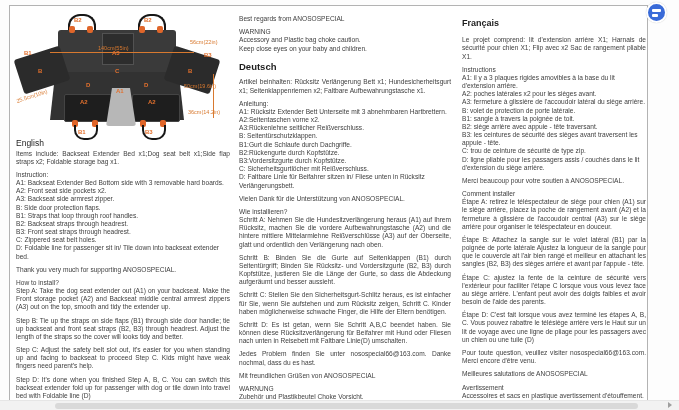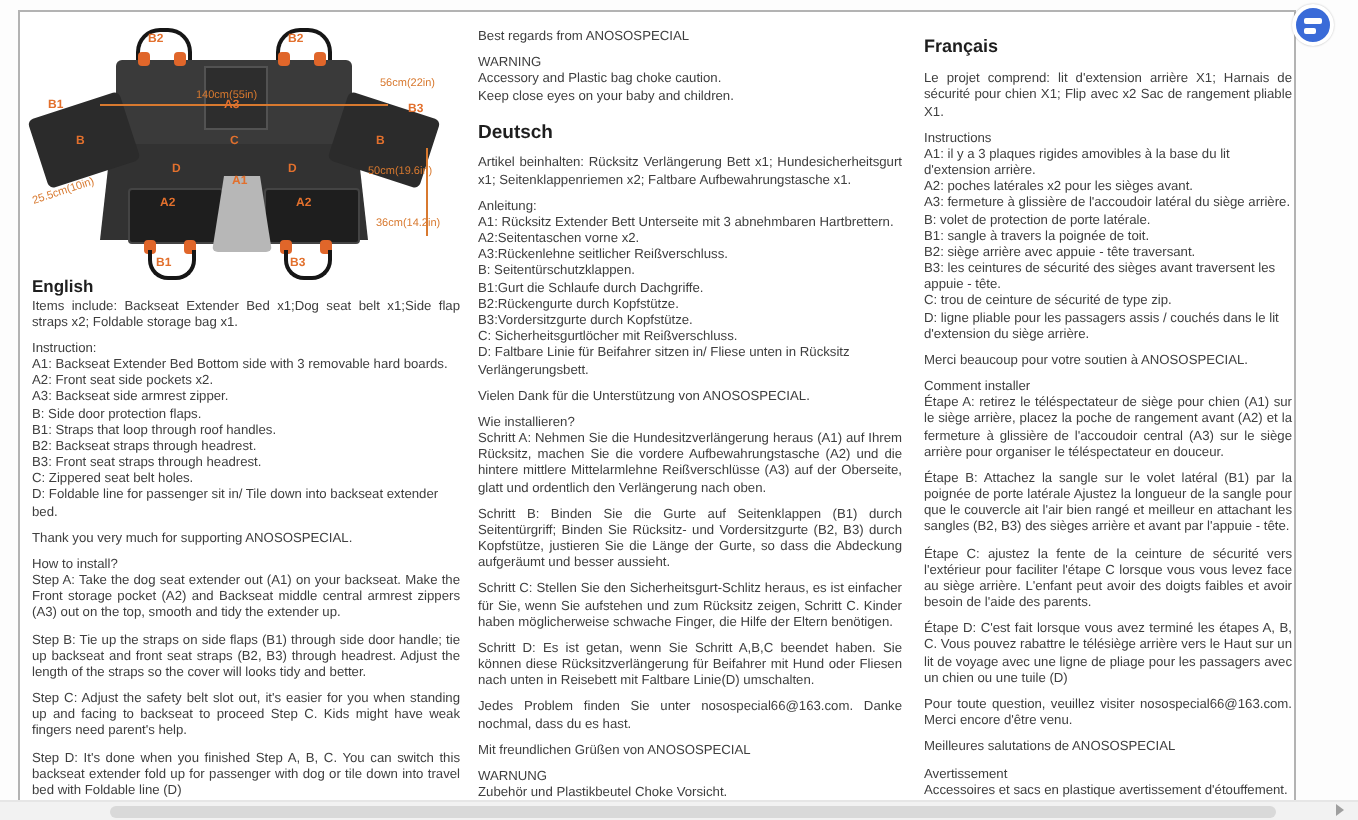--- a/index.html
+++ b/index.html
@@ -11,21 +11,21 @@
   }
   .page{
     position:absolute;left:9px;top:5px;width:639px;height:405px;
     background:#ffffff;border:1px solid #b3b3b3;border-bottom:none;
     box-sizing:border-box;
   }
   .col{position:absolute;font-size:6.6px;line-height:1.24;color:#3e3e3e;}
   .col p{margin:0;text-align:justify;}
   .col .line{margin:0;text-align:left;}
   .gap{margin-top:5px !important;}
-  .h-en{font-size:8.5px;font-weight:bold;color:#1e1e1e;margin:2px 0 1px;}
+  .h-en{font-size:8.5px;font-weight:normal;color:#1e1e1e;margin:2px 0 1px;}
   .h-lang{font-size:9.5px;font-weight:bold;color:#1e1e1e;margin:8px 0 6px;}
   .h-fr{font-size:9px;font-weight:bold;color:#1e1e1e;margin:0 0 7px;}
   .col1{left:6px;top:0;width:214px;}
   .col2{left:229px;top:9px;width:212px;}
   .col3{left:452px;top:12px;width:184px;}
 
   
   .dg{position:relative;width:212px;height:124px;margin:6px 0 2px;}
   .dg *{position:absolute;}
   .backrest{left:42px;top:18px;width:118px;height:42px;background:#3a3a3a;border-radius:3px 3px 0 0;}

